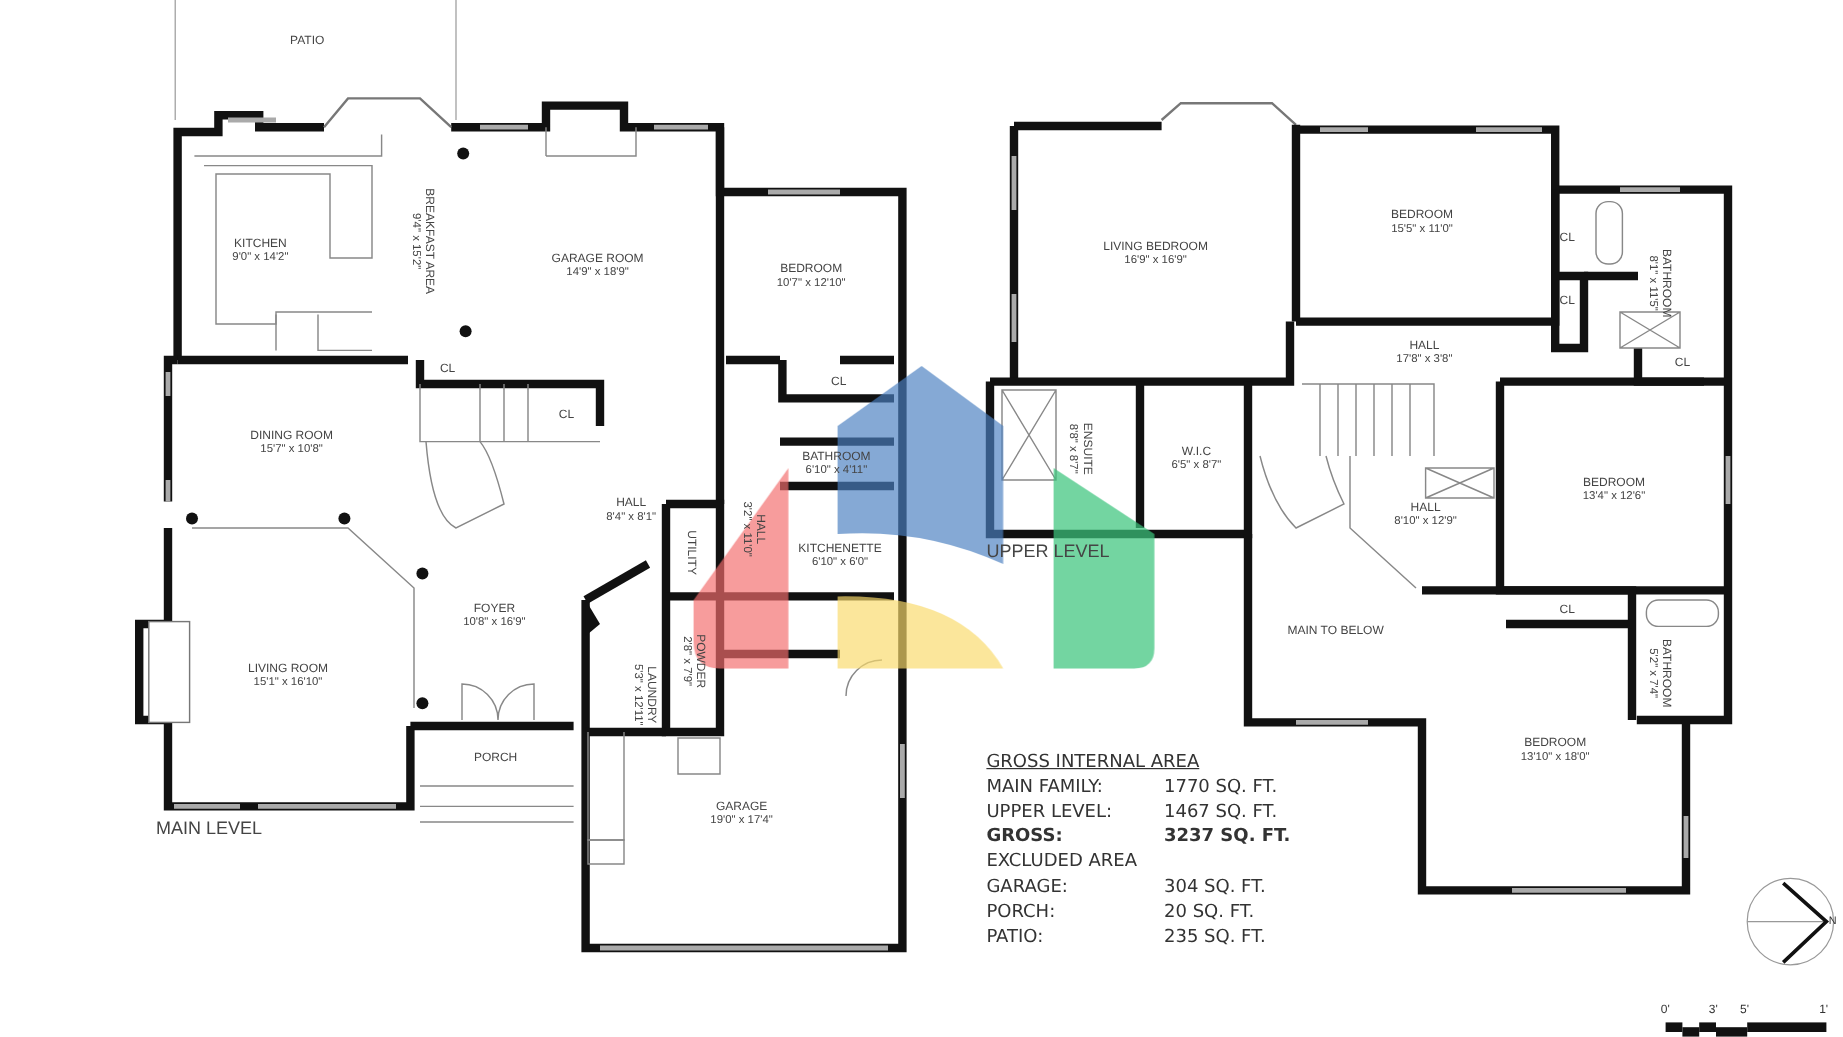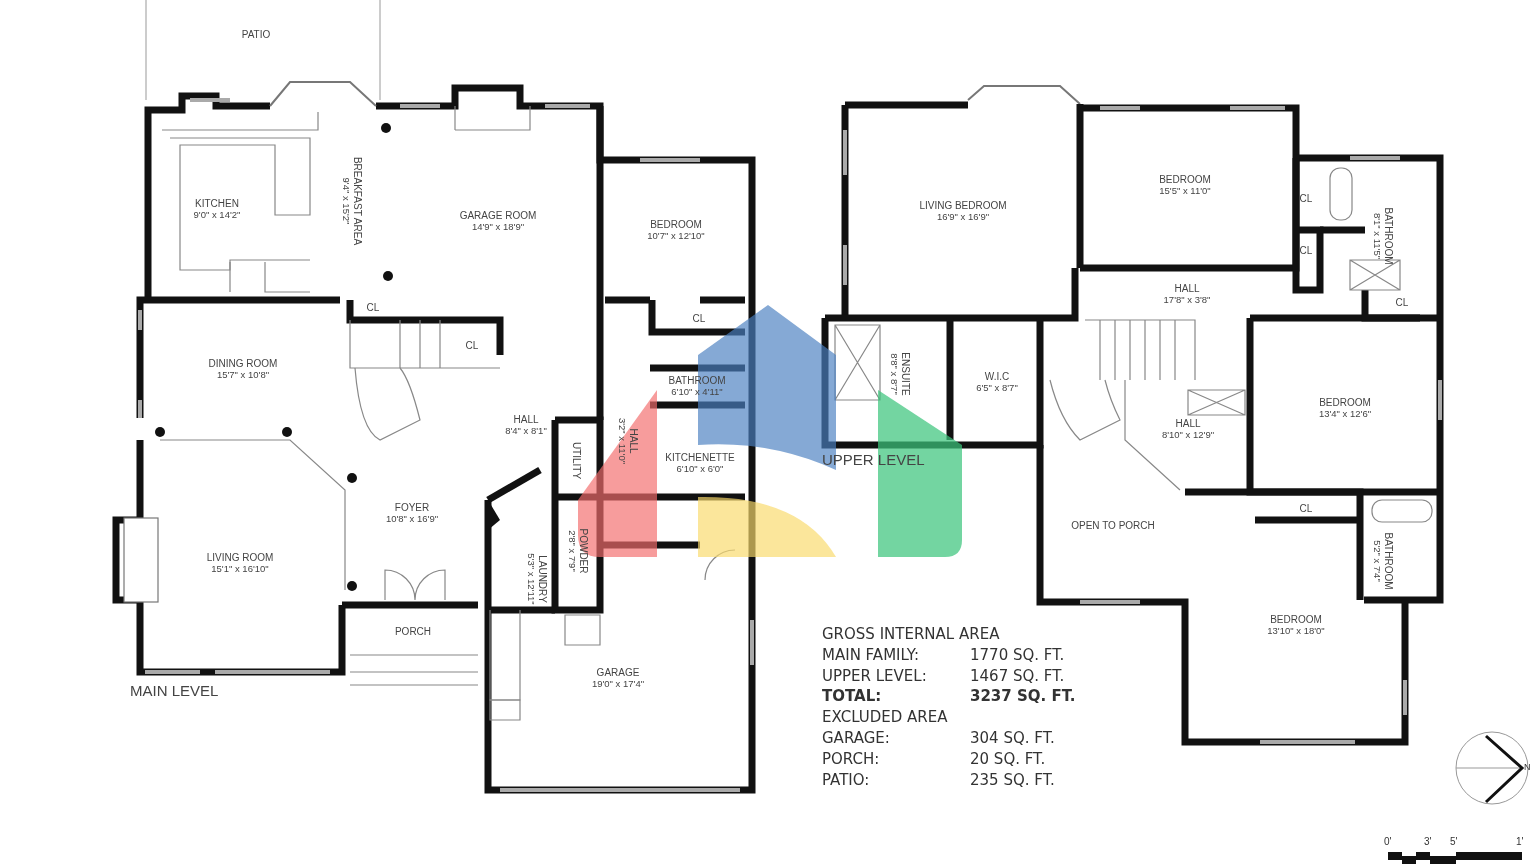--- a/index.html
+++ b/index.html
@@ -6,21 +6,21 @@
   body{width:1536px;height:864px;overflow:hidden;position:relative;font-family:"Liberation Sans",sans-serif;color:#333;}
   #plan{position:absolute;left:0;top:0;width:1536px;height:864px;}
   .lbl{position:absolute;text-align:center;font-size:10px;line-height:11px;color:#444;letter-spacing:0;white-space:nowrap;transform:translateX(-50%);}
   .lbl .nm{display:block;}
   .lbl .dm{display:block;font-size:9.5px;}
   .vert{transform:translateX(-50%) rotate(90deg);transform-origin:center center;}
   .level{position:absolute;font-size:15px;color:#444;}
   .area{position:absolute;left:822px;top:624px;font-family:"DejaVu Sans",sans-serif;font-size:15px;line-height:20.8px;color:#333;}
   .area .row{display:flex;}
   .area .k{width:148px;}
-  .area .h{}
+  .area .h{text-decoration:underline;}
   .area .b{font-weight:bold;}
   .scale{position:absolute;left:1384px;top:836px;font-size:10px;color:#333;}
 </style>
 </head>
 <body>
 
 <svg id="plan" viewBox="0 0 1536 864" xmlns="http://www.w3.org/2000/svg">
   <g fill="none" stroke-linejoin="miter">
 
     <path d="M146 0 V100 M380 0 V100" stroke="#999" stroke-width="1"></path>
@@ -263,21 +263,21 @@
   </div>
 <div class="lbl" style="left:1188px;top:418px">
     <span class="nm">HALL</span>
     <span class="dm">8'10" x 12'9"</span>
   </div>
 <div class="lbl" style="left:1345px;top:397px">
     <span class="nm">BEDROOM</span>
     <span class="dm">13'4" x 12'6"</span>
   </div>
 <div class="lbl" style="left:1113px;top:520px">
-    <span class="nm">OPEN TO PORCH</span>
+    <span class="nm">MAIN TO BELOW</span>
   </div>
 <div class="lbl" style="left:1306px;top:503px">
     <span class="nm">CL</span>
   </div>
 <div class="lbl vert" style="left:1383px;top:550px">
     <span class="nm">BATHROOM</span>
     <span class="dm">5'2" x 7'4"</span>
   </div>
 <div class="lbl" style="left:1296px;top:614px">
     <span class="nm">BEDROOM</span>
@@ -289,21 +289,21 @@
   <div class="h">GROSS INTERNAL AREA</div>
   <div class="row">
       <span class="k">MAIN FAMILY:</span>
       <span>1770 SQ. FT.</span>
     </div>
   <div class="row">
       <span class="k">UPPER LEVEL:</span>
       <span>1467 SQ. FT.</span>
     </div>
   <div class="row b">
-      <span class="k">TOTAL:</span>
+      <span class="k">GROSS:</span>
       <span>3237 SQ. FT.</span>
     </div>
   <div>EXCLUDED AREA</div>
   <div class="row">
       <span class="k">GARAGE:</span>
       <span>304 SQ. FT.</span>
     </div>
   <div class="row">
       <span class="k">PORCH:</span>
       <span>20 SQ. FT.</span>

